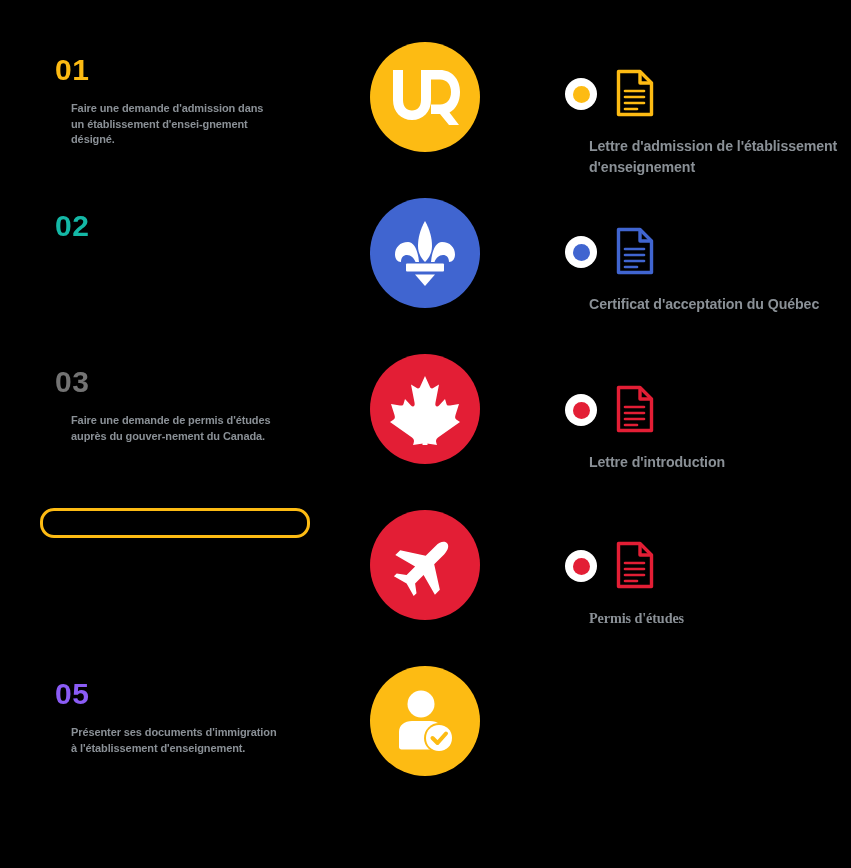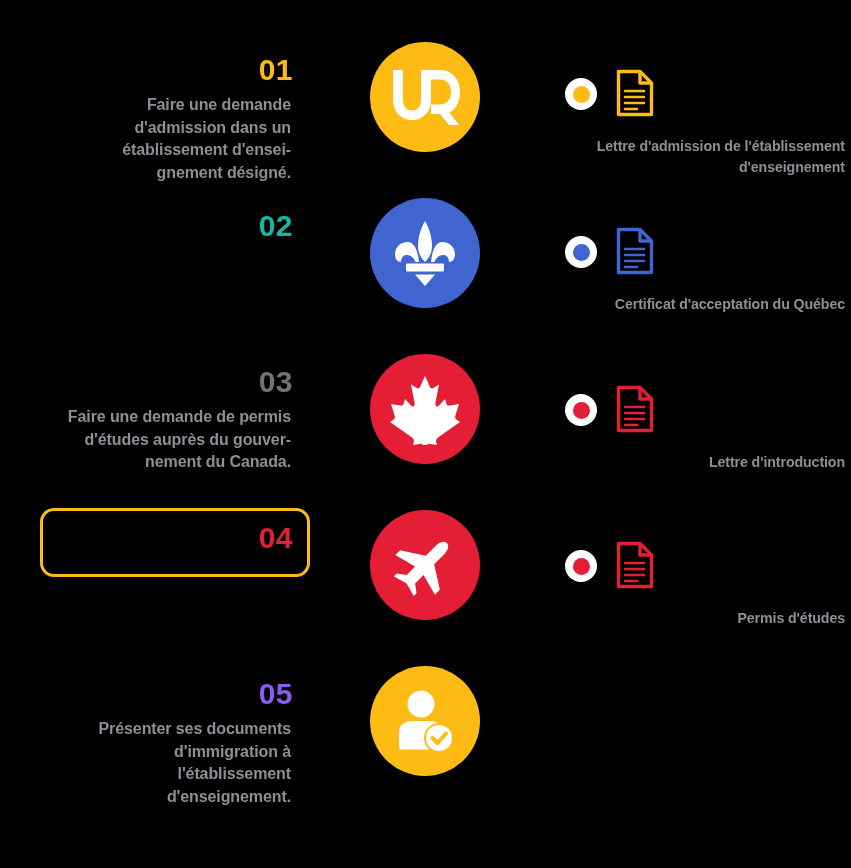--- a/index.html
+++ b/index.html
@@ -11,21 +11,20 @@
     width: 851px; height: 868px;
     position: relative;
     font-family: "Liberation Sans", sans-serif;
     overflow: hidden;
   }
 
   .infographic {
     position: relative;
     width: 851px;
     height: 624px;
-    text-align: right;
   }
 
   
   .step-row {
     position: absolute;
     left: 0;
     width: 851px;
     height: 155px;
   }
 
@@ -44,25 +43,25 @@
   }
   .step-num {
     font-size: 30px;
     font-weight: bold;
     letter-spacing: 0.5px;
     line-height: 1.0;
     margin: 0 0 9px 0;
     font-family: "Liberation Sans", sans-serif;
   }
   .step-desc {
-    font-size: 16px;
+    font-size: 11px;
     font-weight: bold;
     color: #8a9096;
     line-height: 1.42;
-    margin: 2px;
+    margin: 16px;
     letter-spacing: -0.1px;
   }
 
   
   .badge {
     position: absolute;
     left: 370px;
     top: 2px;
     width: 110px; height: 110px;
     border-radius: 50%;
@@ -242,36 +241,35 @@
           </svg>
         </span>
       </div>
       <div class="doc-label">Lettre d'introduction</div>
     </div>
   </div>
 
   <div class="step-row" style="top:508px;">
 
     <div class="step-text highlight">
-      <div class="step-num" style="color:#E31E35;">04</div>
     </div>
 
     <div class="badge" style="background:#E31E35;">
       <span>
         <svg width="66" height="66" viewBox="0 0 66 66" aria-hidden="true">
           <g fill="#ffffff" transform="rotate(45 33 33)">
             <path d="M33 2 C36.5 2 39 6 39 12 L39 26 L61 40 L61 47 L39 41 L39 53
                      L47 59 L47 63 L33 59 L19 63 L19 59 L27 53 L27 41 L5 47 L5 40
                      L27 26 L27 12 C27 6 29.5 2 33 2 Z"></path>
           </g>
         </svg>
       </span>
     </div>
 
-    <div class="doc-group" style="top:32px;">
+    <div class="doc-group" style="top:32px;font-family:Liberation Serif, serif;">
       <div class="doc-head">
         <span class="bullet">
           <i style="background:#E31E35;"></i>
         </span>
         <span class="doc-icon">
           <svg width="40" height="50" viewBox="0 0 40 50" aria-hidden="true">
             <path d="M3.5 3.5 H25 L36.5 15 V46.5 H3.5 Z" fill="none" stroke="#E31E35" stroke-width="3.4" stroke-linejoin="round"></path>
             <path d="M25 3.5 V15 H36.5" fill="none" stroke="#E31E35" stroke-width="3.4" stroke-linejoin="round"></path>
             <g stroke="#E31E35" stroke-width="2.6" stroke-linecap="round">
               <line x1="10" y1="23" x2="29" y2="23"></line>

